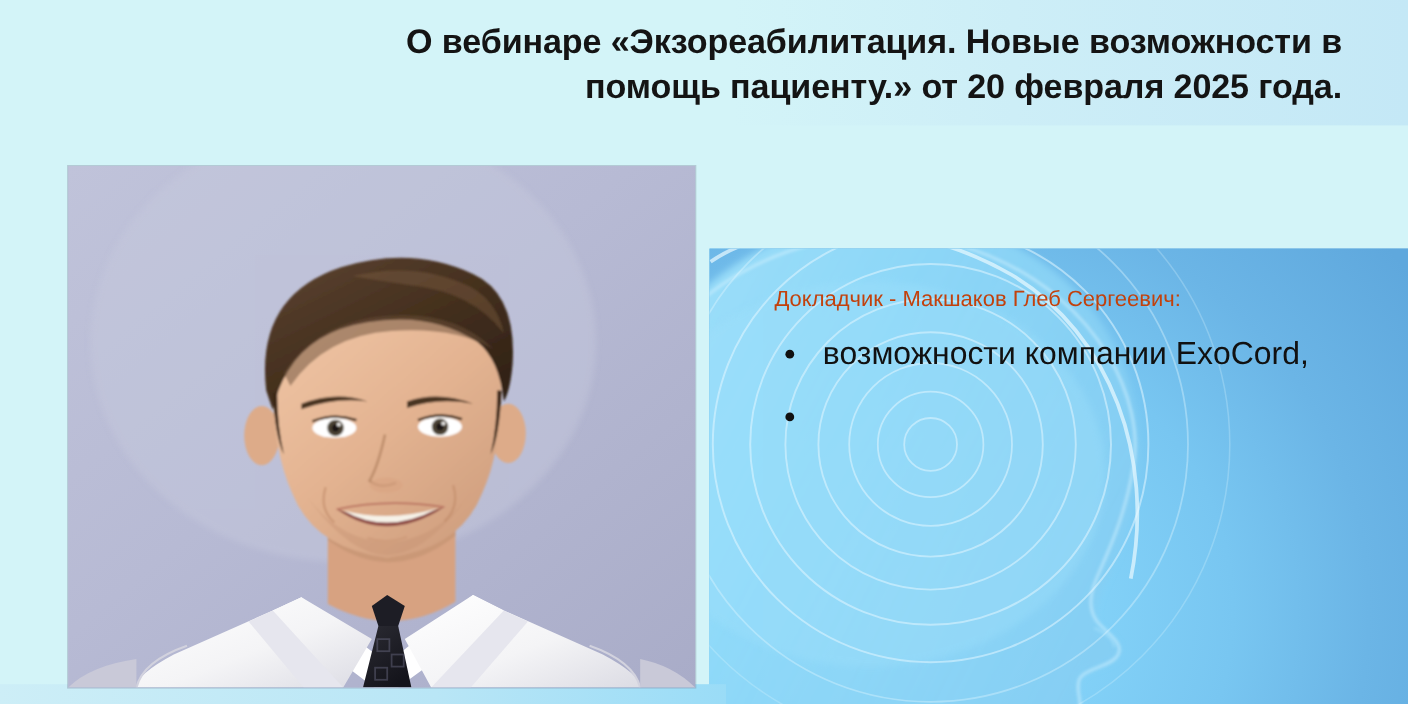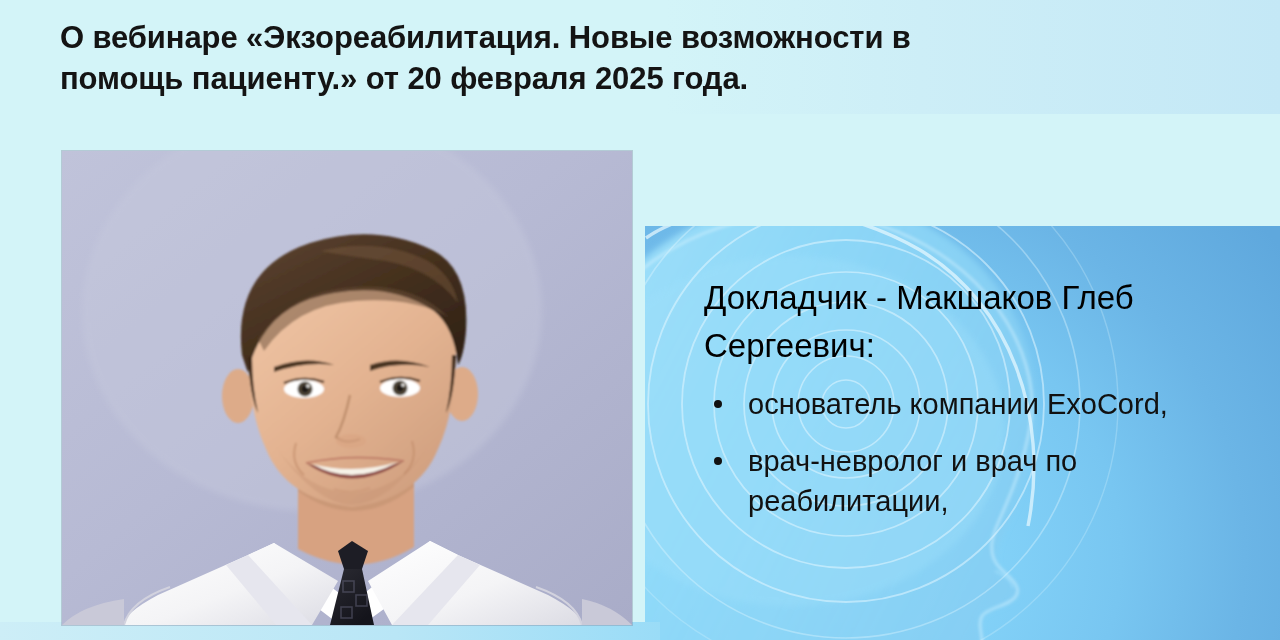--- a/index.html
+++ b/index.html
@@ -27,21 +27,21 @@
     width: 1280px;
     height: 114px;
     background: linear-gradient(to right, #d3f4f8 0%, #d3f4f8 52%, #cdeef7 72%, #c4e8f6 100%);
     z-index: 6;
   }
   .title-text {
     position: absolute;
     left: 60px;
     top: 18px;
     width: 1160px;
-    text-align: left;
+    text-align: right;
     font-size: 31px;
     font-weight: bold;
     line-height: 1.32;
     color: #141414;
     letter-spacing: -0.1px;
     white-space: pre-line;
   }
 
   
   .left-field {
@@ -128,24 +128,24 @@
     position: absolute;
     left: 704px;
     top: 258px;
     width: 560px;
     z-index: 7;
     color: #111111;
     font-size: 29px;
     line-height: 1.44;
   }
   .speaker-heading {
-    margin: 16px 0 16px 0;
-    font-size: 33px;
+    margin: 0 0 16px 0;
+    font-size: 20px;
     line-height: 1.44;
-    color: #000000;
+    color: #c2410c;
     font-weight: normal;
     max-width: 480px;
   }
   .bullet-list {
     list-style: none;
     margin: 0;
     padding: 0;
   }
   .bullet-item {
     position: relative;
@@ -365,22 +365,21 @@
   <div class="title-band">
     <div class="title-text">О вебинаре «Экзореабилитация. Новые возможности в
 помощь пациенту.» от 20 февраля 2025 года.</div>
   </div>
 
   <div class="content-block">
     <p class="speaker-heading">Докладчик - Макшаков Глеб Сергеевич:</p>
     <ul class="bullet-list">
       <li class="bullet-item">
         <span class="bullet-dot"></span>
-        <span>основатель компании ExoCord,</span>
+        <span>возможности компании ExoCord,</span>
       </li>
       <li class="bullet-item">
         <span class="bullet-dot"></span>
-        <span>врач-невролог и врач по реабилитации,</span>
       </li>
     </ul>
   </div>
 
 </div>
 
 </body></html>

